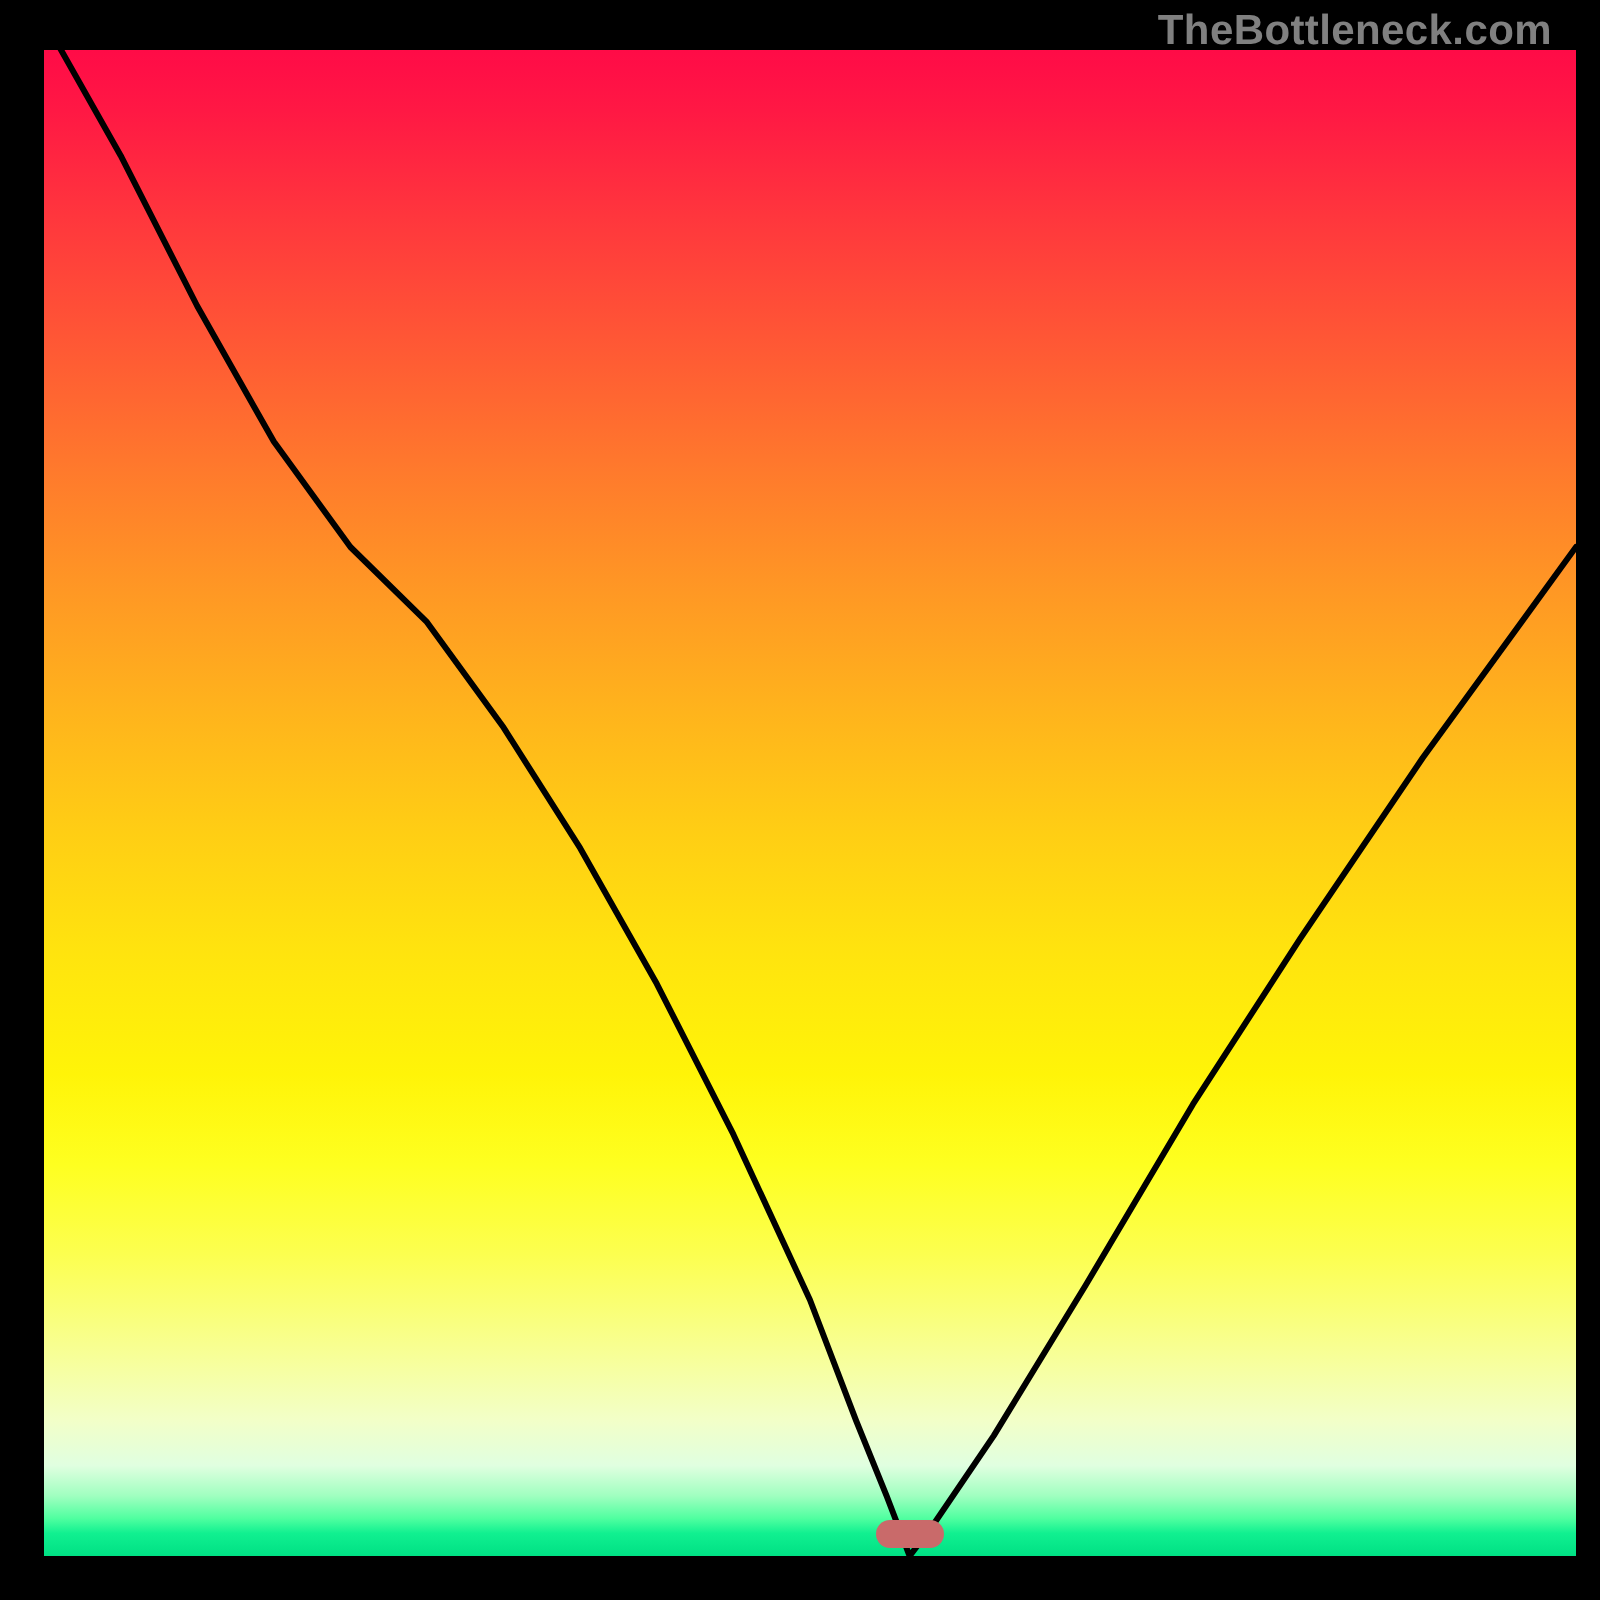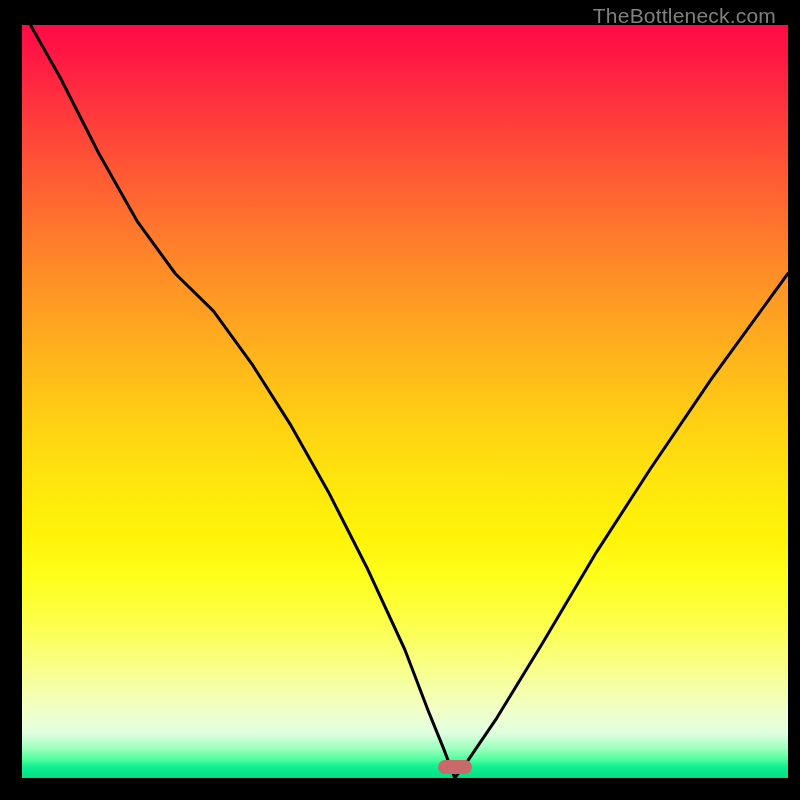--- a/index.html
+++ b/index.html
@@ -66,21 +66,21 @@
     border-radius: 8px;
     background: #c96a6a;
     transform: translate(-50%, -50%);
   }
   .attribution {
     position: absolute;
     top: 4px;
     right: 14px;
     color: #808080;
     font-size: 21px;
-    font-weight: 400;
+    font-weight: 700;
     letter-spacing: 0.2px;
   }
 </style>
 </head>
 <body>
 
 <div class="frame">
 
   <div class="plot-area">
     <div class="gradient-bg"></div>

